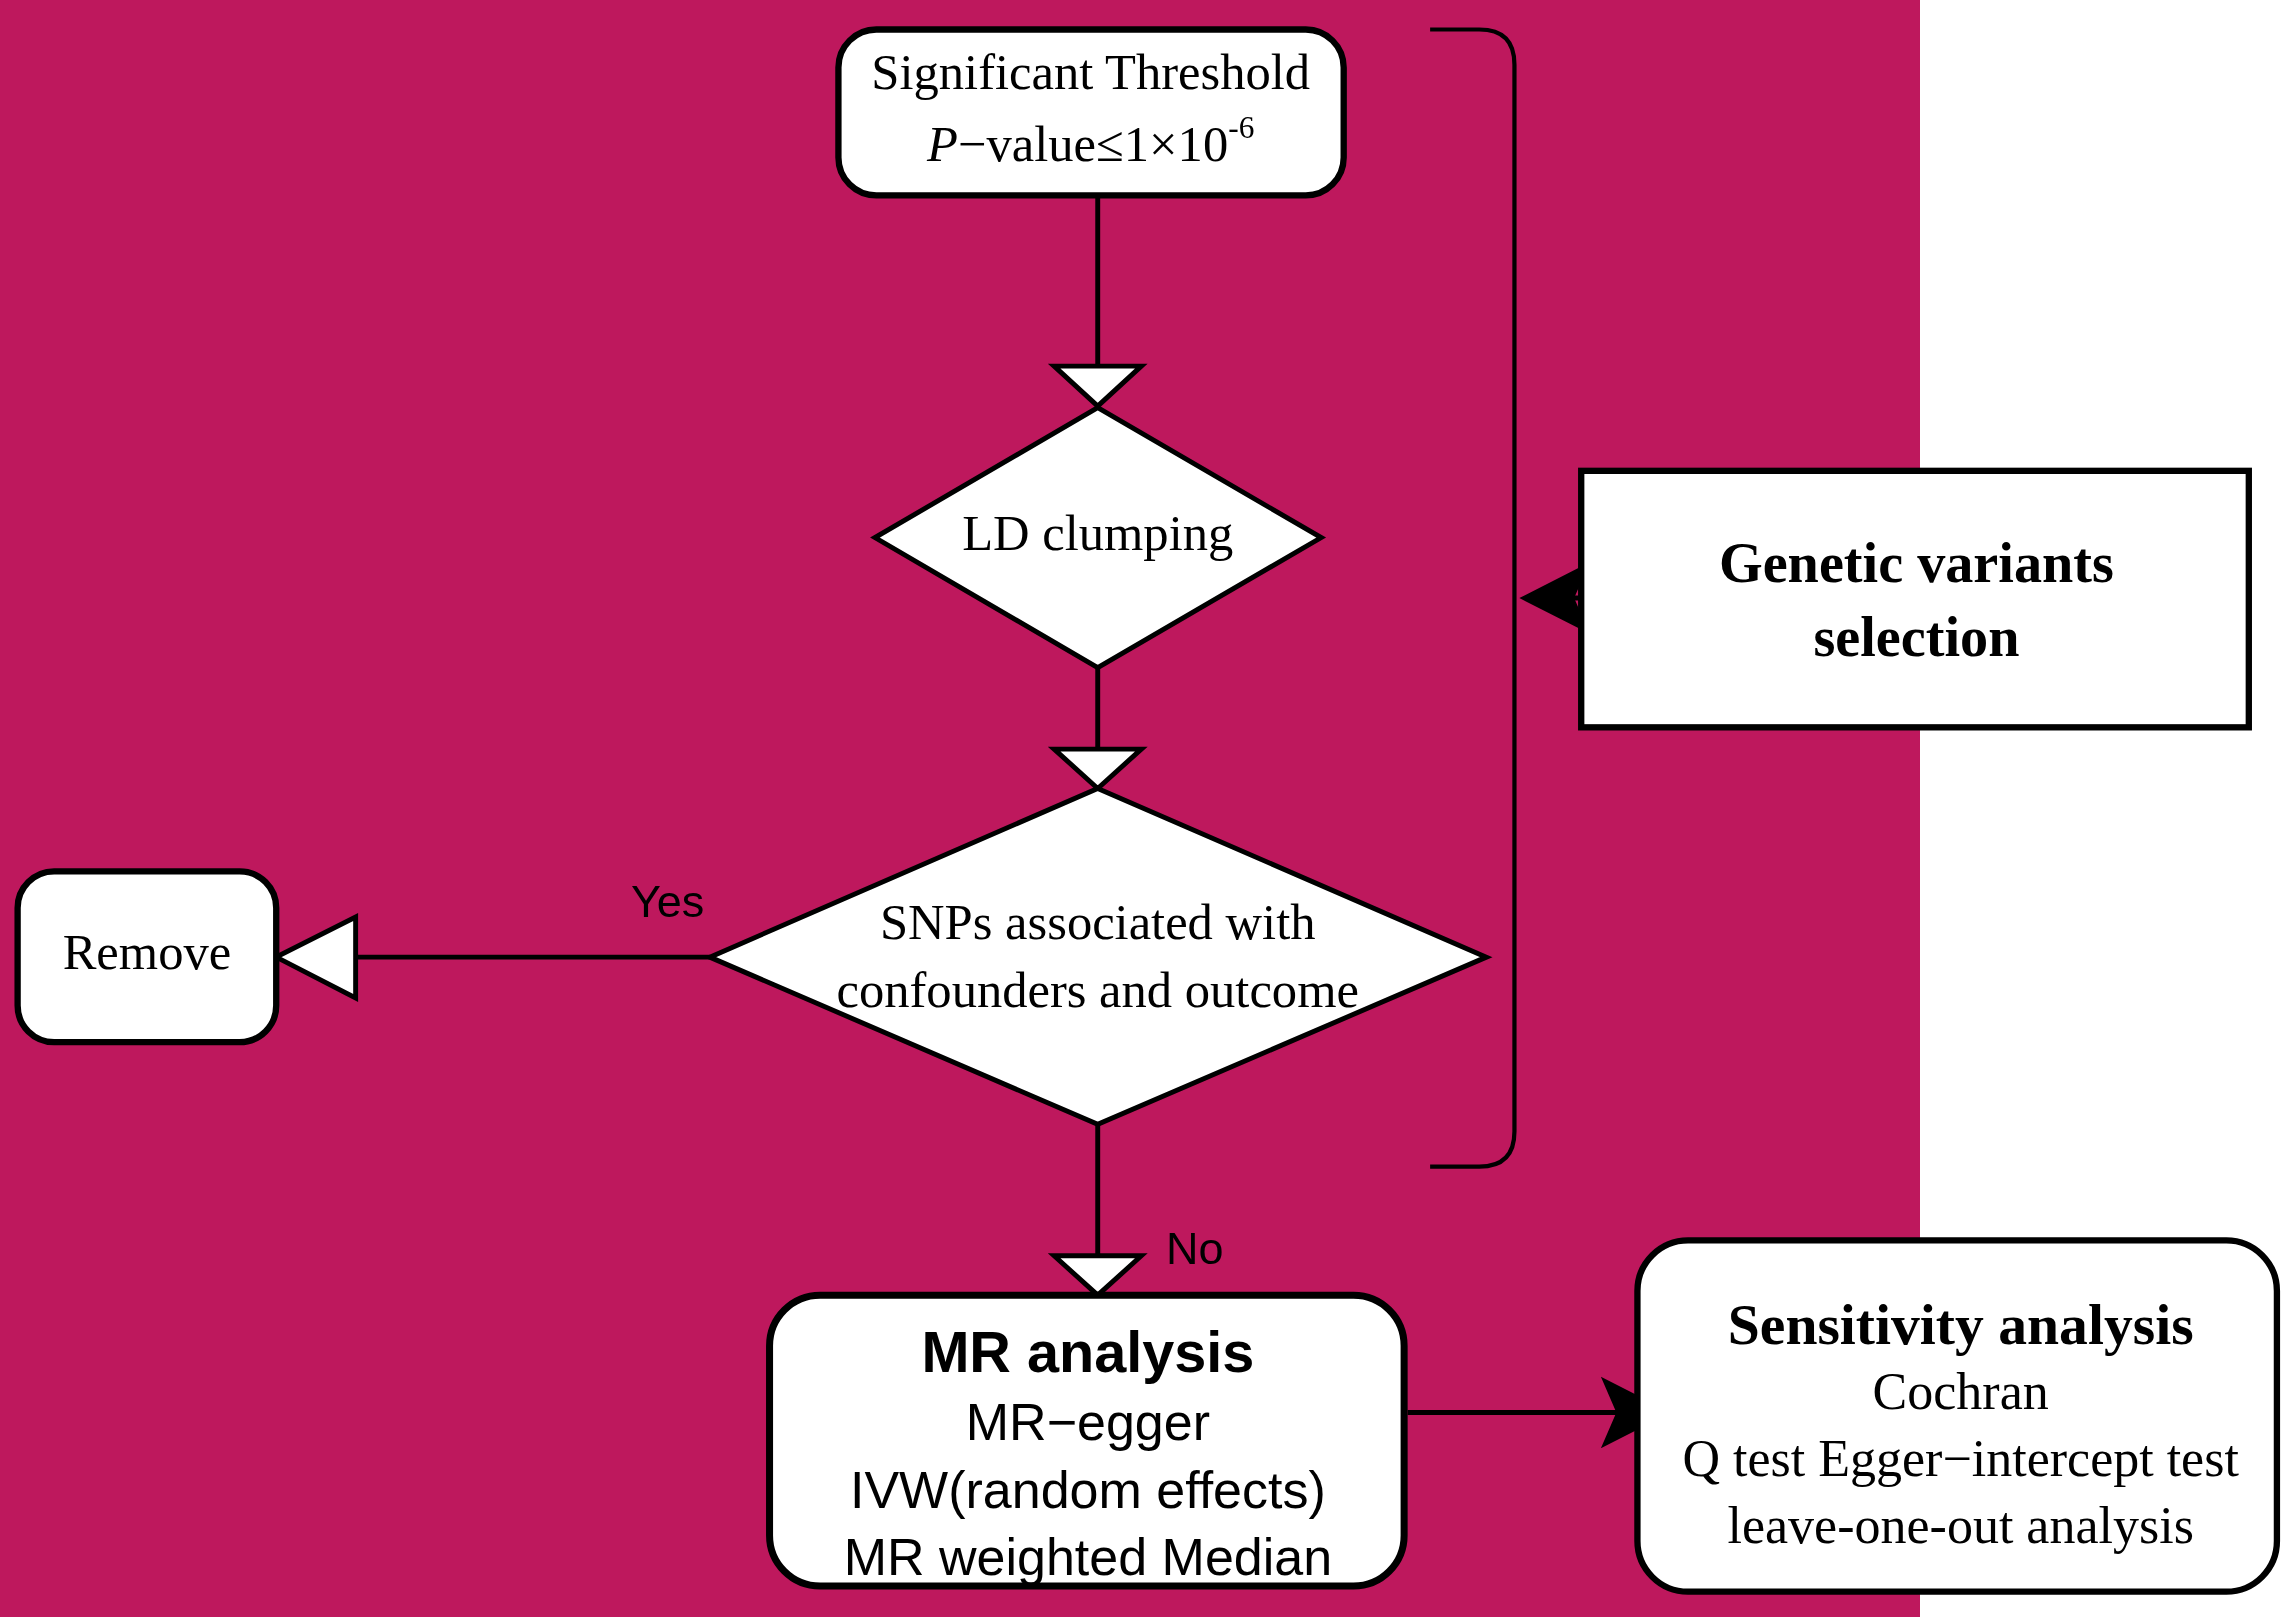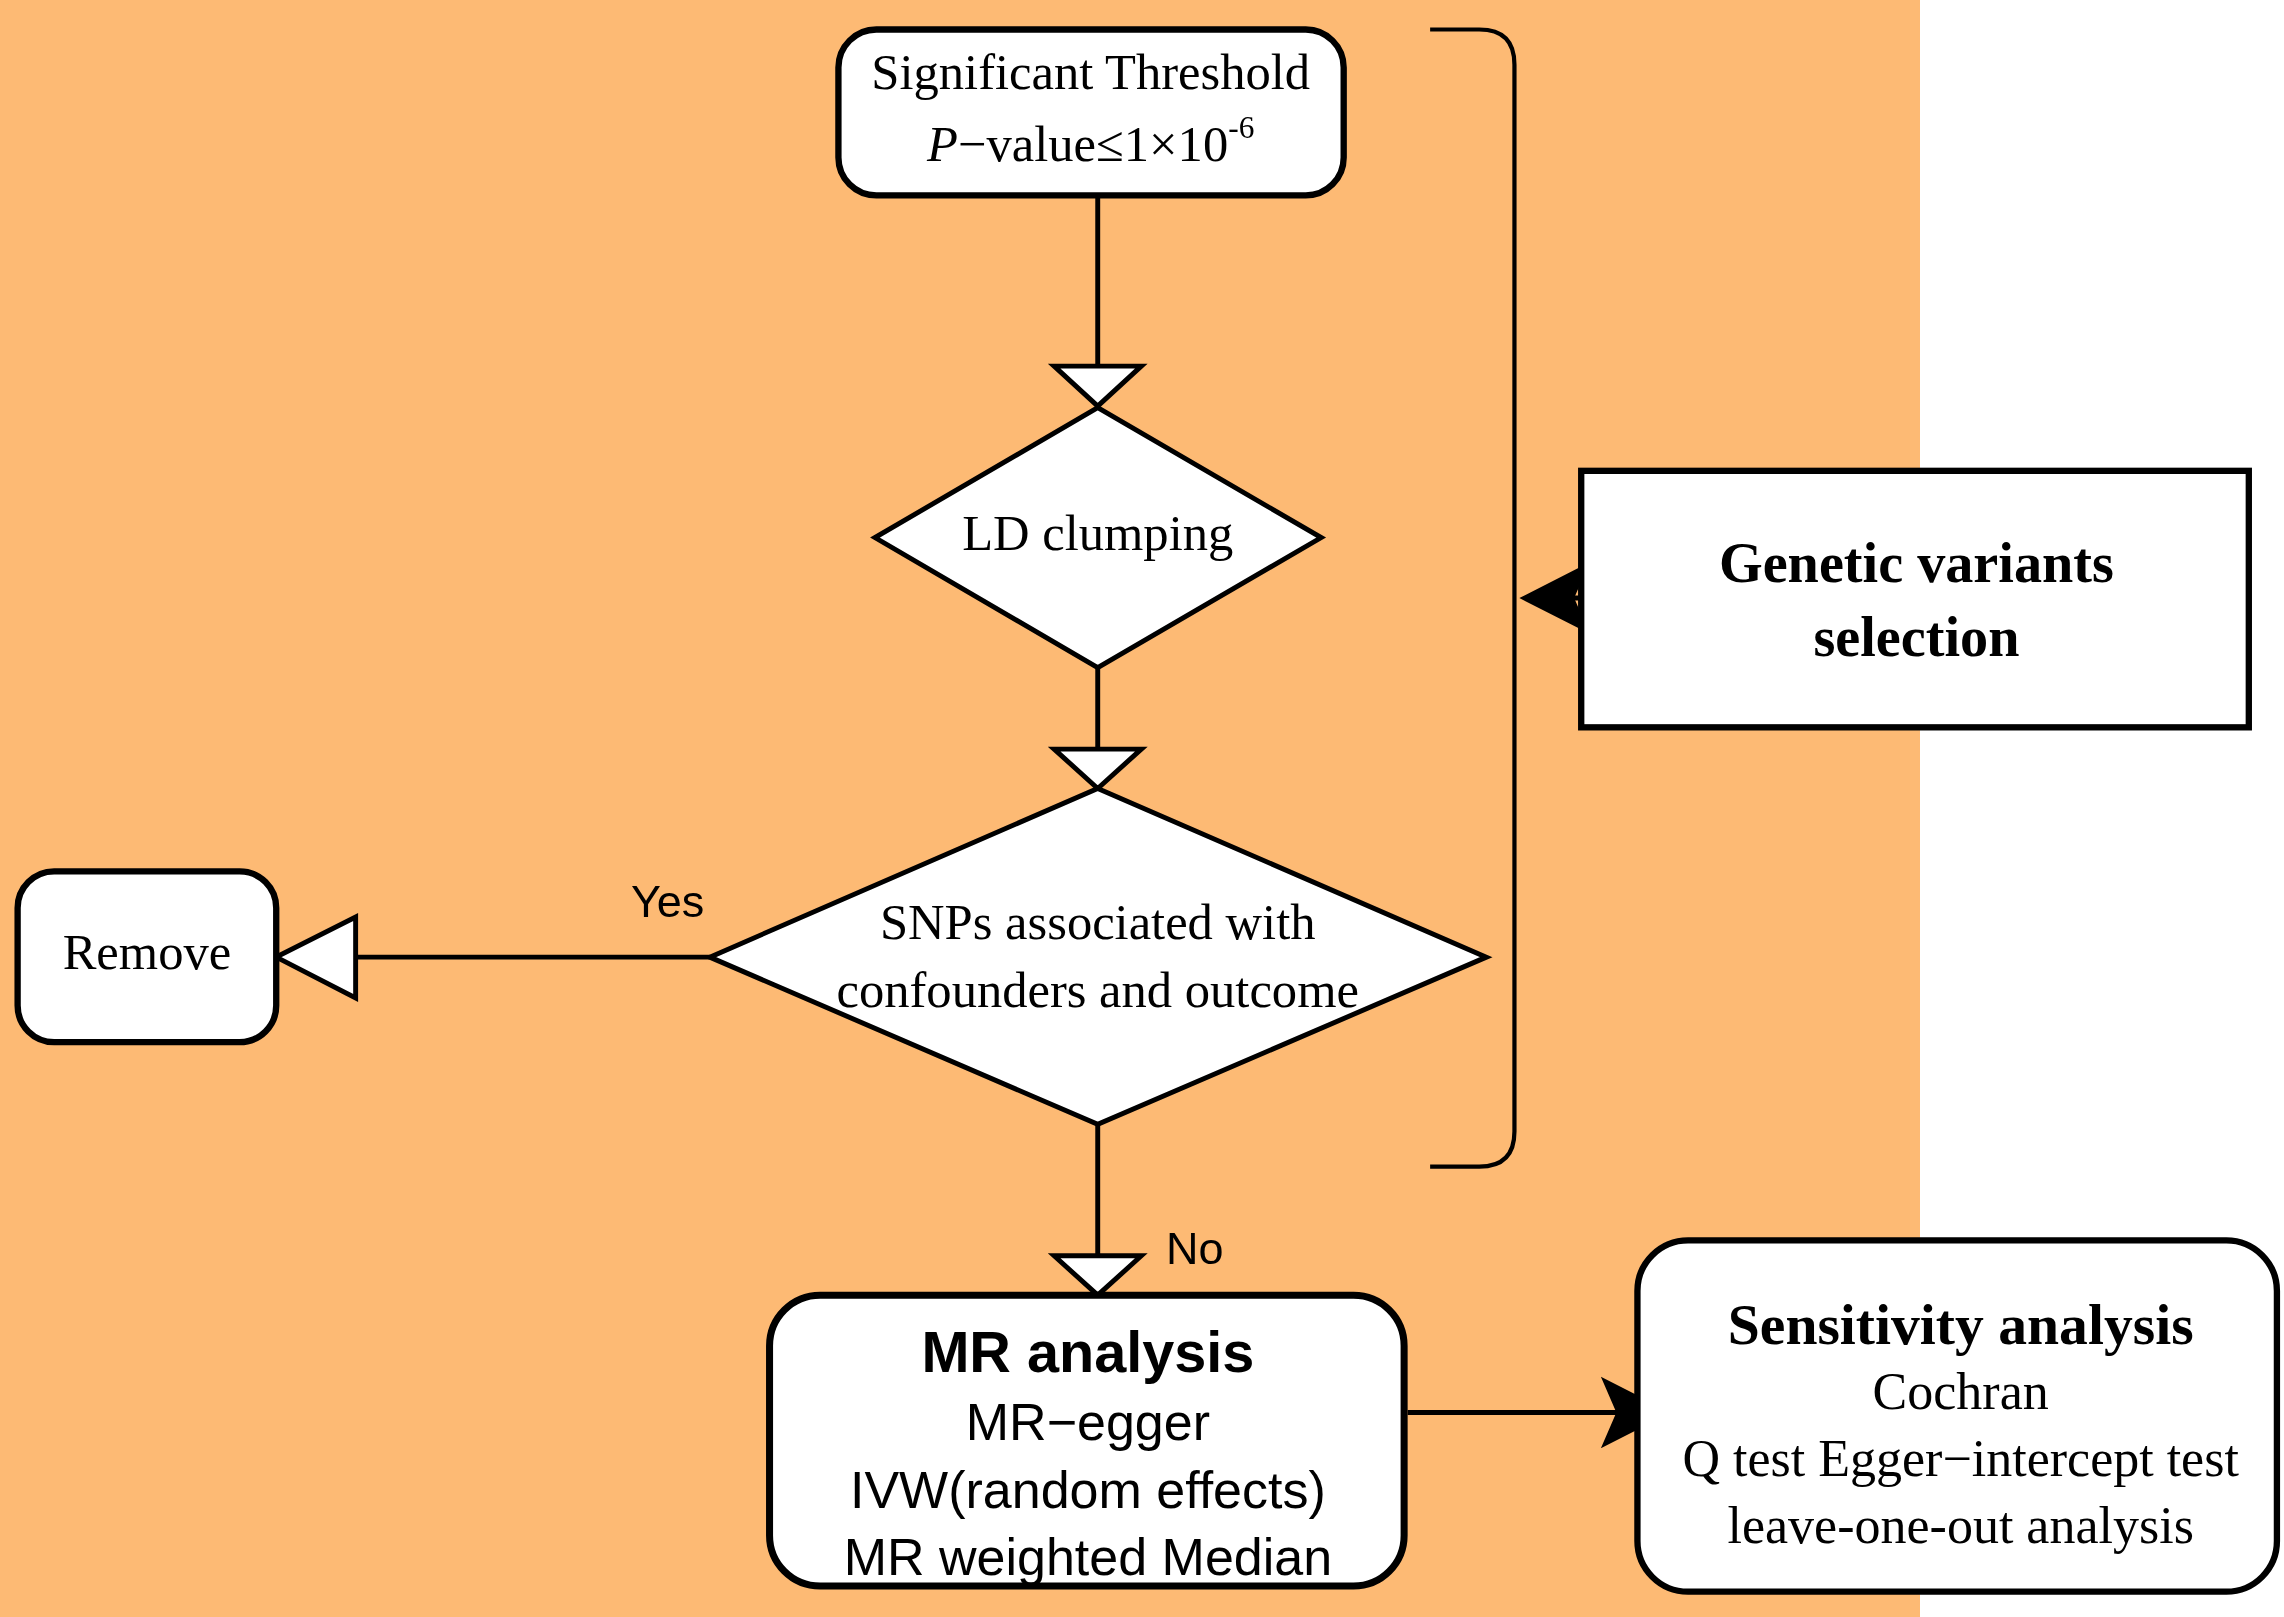--- a/index.html
+++ b/index.html
@@ -11,21 +11,21 @@
   body {
     width: 2284px;
     height: 1617px;
     overflow: hidden;
     font-family: "Liberation Serif", serif;
   }
   #flow-root {
     position: relative;
     width: 1920px;
     height: 1617px;
-    background: #fdba74;
+    background: #be185d;
   }
   svg.diagram {
     position: absolute;
     top: 0;
     left: 0;
     width: 2284px;
     height: 1617px;
     display: block;
   }
   .shape-stroke {

